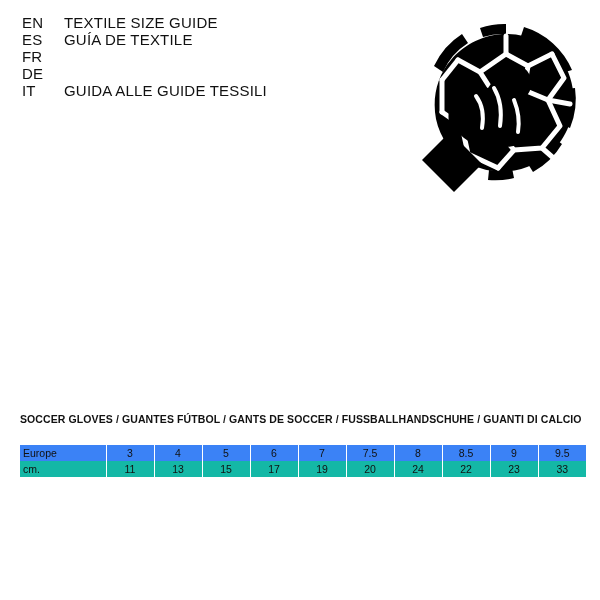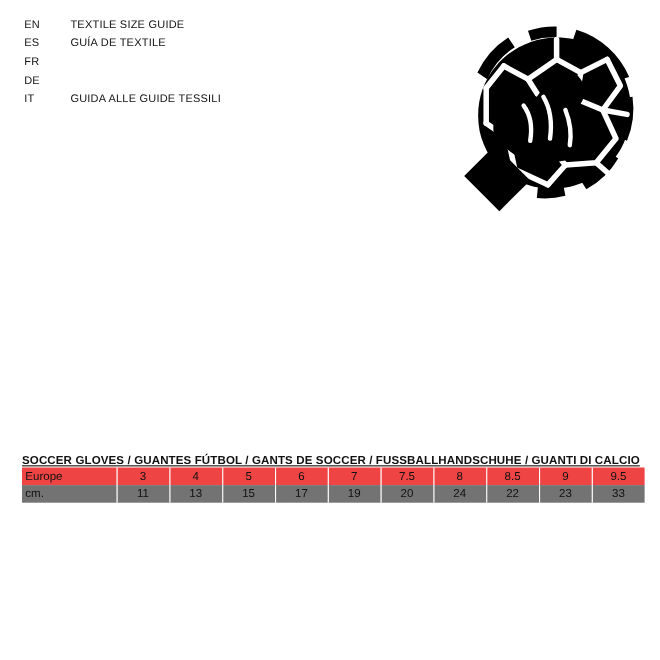--- a/index.html
+++ b/index.html
@@ -21,21 +21,21 @@
     position: absolute;
     left: 22px;
     top: 14px;
     width: 260px;
   }
   .legend-row {
     display: flex;
     align-items: baseline;
     height: 17px;
     line-height: 17px;
-    font-size: 10px;
+    font-size: 15px;
     letter-spacing: 0.2px;
     white-space: nowrap;
   }
   .legend-code {
     width: 42px;
     flex: 0 0 42px;
     color: #111;
   }
   .legend-text {
     color: #111;
@@ -61,23 +61,22 @@
     position: absolute;
     left: 20px;
     top: 413px;
     width: 562px;
   }
   .table-title {
     font-size: 10.5px;
     font-weight: bold;
     letter-spacing: 0.1px;
     color: #111;
-    padding-bottom: 0;
+    padding-bottom: 20px;
     white-space: nowrap;
-    text-decoration: underline;
   }
   table.size-table {
     border-collapse: collapse;
     width: 562px;
     table-layout: fixed;
   }
   table.size-table td {
     font-size: 10.5px;
     color: #111;
     height: 16px;
@@ -87,24 +86,24 @@
     border-right: 1px solid #ffffff;
   }
   table.size-table td:last-child {
     border-right: none;
   }
   table.size-table td.rowhead {
     text-align: left;
     padding-left: 3px;
   }
   tr.shaded td {
-    background: #ef4444;
+    background: #3b82f6;
   }
   tr.plain td {
-    background: #737373;
+    background: #14b8a6;
   }
   .col-label { width: 86px; }
   .col-val { width: 48px; }
 </style>
 </head>
 <body>
 
 <div class="legend">
   <div class="legend-row">
     <span class="legend-code">EN</span>

